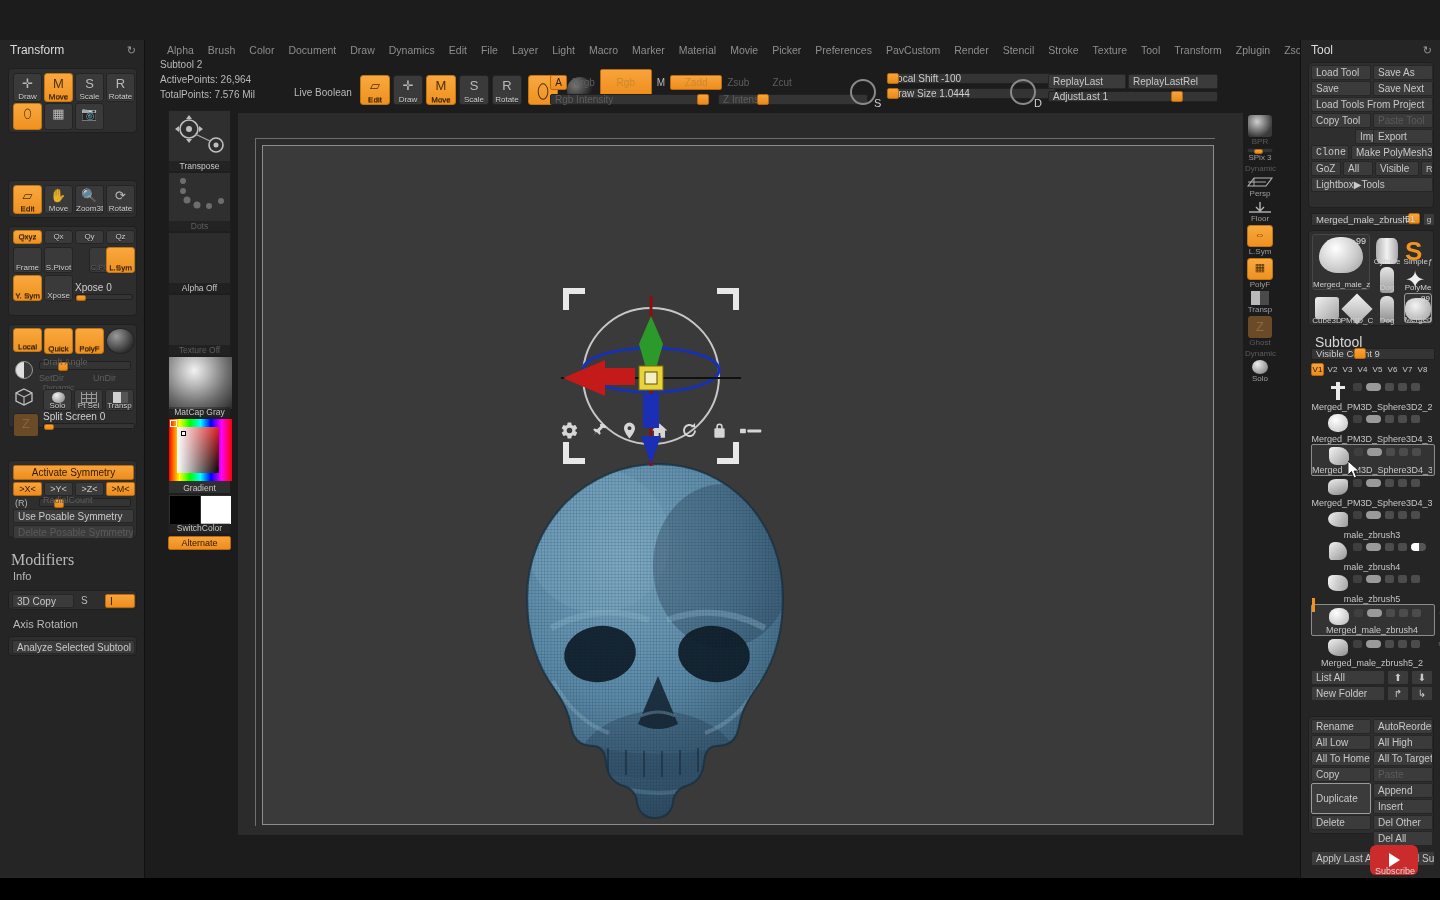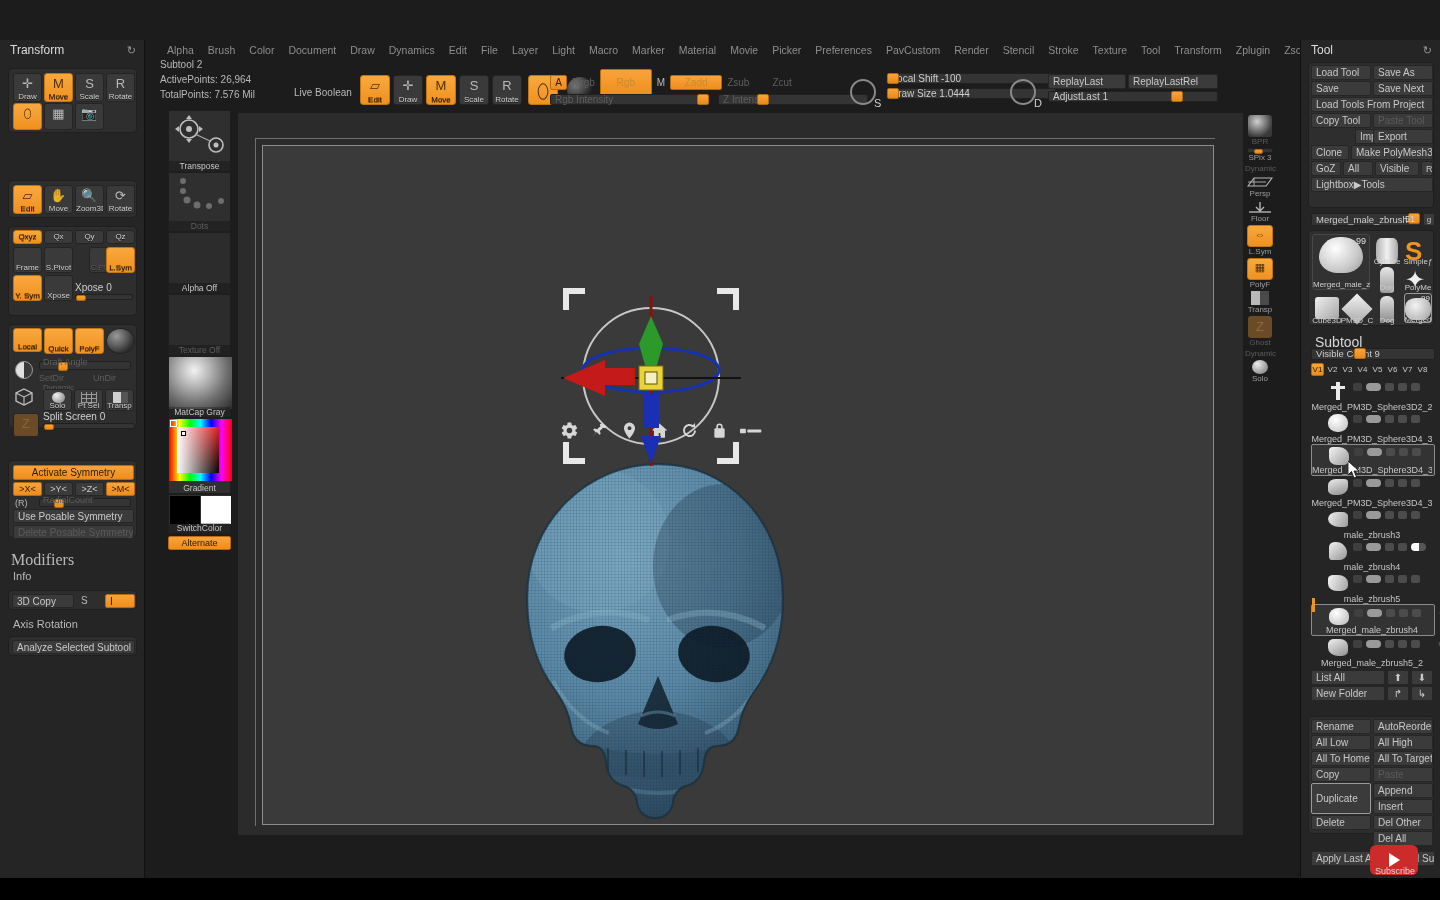--- a/index.html
+++ b/index.html
@@ -647,21 +647,21 @@
         <div class="group" style="left:7px;top:22px;width:126px;height:146px;"></div>
         <div class="btn " style="position:absolute;left:10px;top:25px;width:60px;height:15px;">Load Tool</div>
         <div class="btn " style="position:absolute;left:72px;top:25px;width:60px;height:15px;">Save As</div>
         <div class="btn " style="position:absolute;left:10px;top:41px;width:60px;height:15px;">Save</div>
         <div class="btn " style="position:absolute;left:72px;top:41px;width:60px;height:15px;">Save Next</div>
         <div class="btn " style="position:absolute;left:10px;top:57px;width:122px;height:15px;">Load Tools From Project</div>
         <div class="btn " style="position:absolute;left:10px;top:73px;width:60px;height:15px;">Copy Tool</div>
         <div class="btn dim" style="position:absolute;left:72px;top:73px;width:60px;height:15px;">Paste Tool</div>
         <div class="btn " style="position:absolute;left:10px;top:89px;width:60px;height:15px;margin-left:44px;">Import</div>
         <div class="btn " style="position:absolute;left:72px;top:89px;width:60px;height:15px;">Export</div>
-        <div class="btn " style="position:absolute;left:10px;top:105px;width:38px;height:15px;">Clone</div>
+        <div class="btn " style="position:absolute;left:10px;top:105px;width:38px;height:15px;font-family:Liberation Mono, monospace;">Clone</div>
         <div class="btn " style="position:absolute;left:50px;top:105px;width:82px;height:15px;">Make PolyMesh3D</div>
         <div class="btn " style="position:absolute;left:10px;top:121px;width:30px;height:15px;">GoZ</div>
         <div class="btn " style="position:absolute;left:42px;top:121px;width:30px;height:15px;">All</div>
         <div class="btn " style="position:absolute;left:74px;top:121px;width:44px;height:15px;">Visible</div>
         <div class="btn " style="position:absolute;left:120px;top:121px;width:12px;height:15px;font-size:9px;">R</div>
         <div class="btn " style="position:absolute;left:10px;top:137px;width:122px;height:15px;">Lightbox▶Tools</div>
         <div class="slider" style="left:10px;top:173px;width:110px;height:13px;">
           <div class="txt" style="font-size:9.5px;top:0">Merged_male_zbrush4</div>
           <div class="knob" style="left:96px"></div>
         </div>

